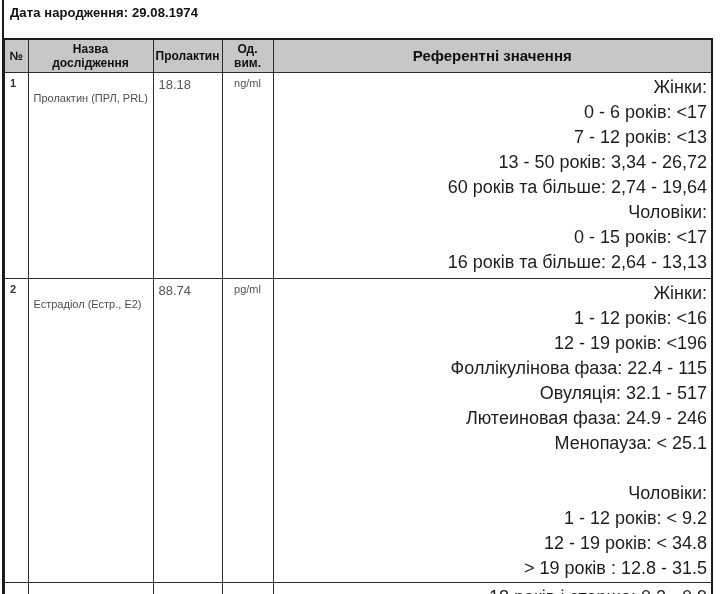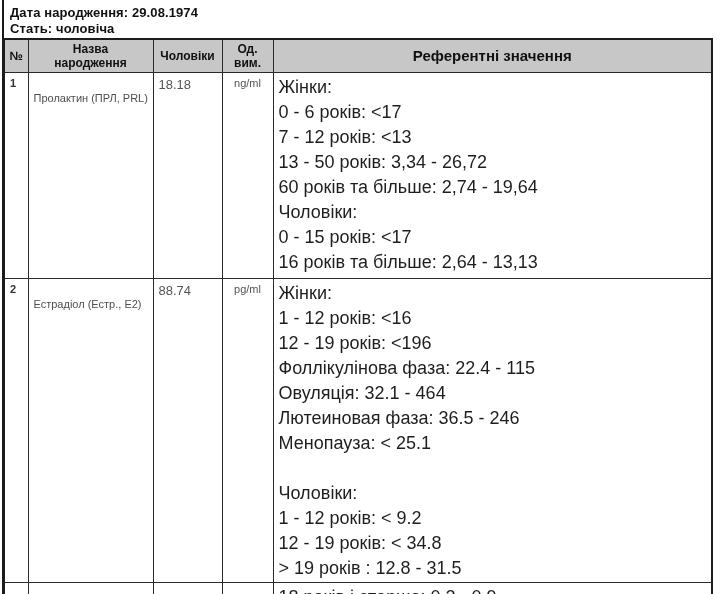--- a/index.html
+++ b/index.html
@@ -84,57 +84,57 @@
     text-align: center;
   }
   td.c-ref {
     font-size: 18px;
     color: #1e1e1e;
     padding: 2px 4px 0 5px;
   }
   td.c-ref .ref-line {
     line-height: 25px;
     white-space: nowrap;
+    text-align: right;
   }
 
   tr.row-1 { height: 206px; }
   tr.row-2 { height: 304px; }
   tr.head-row { height: 32px; }
 </style>
 </head>
 <body>
 
 <div class="page">
 
   <div class="edge-line"></div>
 
   <div class="patient-block">
     <div>Дата народження: 29.08.1974</div>
-    <div>Стать: чоловіча</div>
   </div>
 
   <table class="results">
     <colgroup>
       <col style="width:24px">
       <col style="width:125px">
       <col style="width:69px">
       <col style="width:51px">
       <col style="width:439px">
     </colgroup>
     <thead>
       <tr class="head-row">
         <th>
             <div class="h-small">№</div>
           </th>
         <th>
           <div class="h-small">Назва</div>
-          <div class="h-small">народження</div>
+          <div class="h-small">дослідження</div>
         </th>
         <th>
-            <div class="h-small">Чоловіки</div>
+            <div class="h-small">Пролактин</div>
           </th>
         <th>
           <div class="h-small">Од.</div>
           <div class="h-small">вим.</div>
         </th>
         <th class="ref-head">Референтні значення</th>
       </tr>
     </thead>
     <tbody>
       <tr class="row-1">
@@ -156,22 +156,22 @@
       <tr class="row-2">
         <td class="c-num">2</td>
         <td class="c-name">Естрадіол (Естр., Е2)</td>
         <td class="c-result">88.74</td>
         <td class="c-unit">pg/ml</td>
         <td class="c-ref">
             <div class="ref-line">Жінки:</div>
             <div class="ref-line">1 - 12 років: &lt;16</div>
             <div class="ref-line">12 - 19 років: &lt;196</div>
             <div class="ref-line">Фоллікулінова фаза: 22.4 - 115</div>
-            <div class="ref-line">Овуляція: 32.1 - 464</div>
-            <div class="ref-line">Лютеиновая фаза: 36.5 - 246</div>
+            <div class="ref-line">Овуляція: 32.1 - 517</div>
+            <div class="ref-line">Лютеиновая фаза: 24.9 - 246</div>
             <div class="ref-line">Менопауза: &lt; 25.1</div>
             <div class="ref-line">&nbsp;</div>
             <div class="ref-line">Чоловіки:</div>
             <div class="ref-line">1 - 12 років: &lt; 9.2</div>
             <div class="ref-line">12 - 19 років: &lt; 34.8</div>
             <div class="ref-line">&gt; 19 років : 12.8 - 31.5</div>
           </td>
       </tr>
       <tr class="row-3">
         <td class="c-num"></td>

